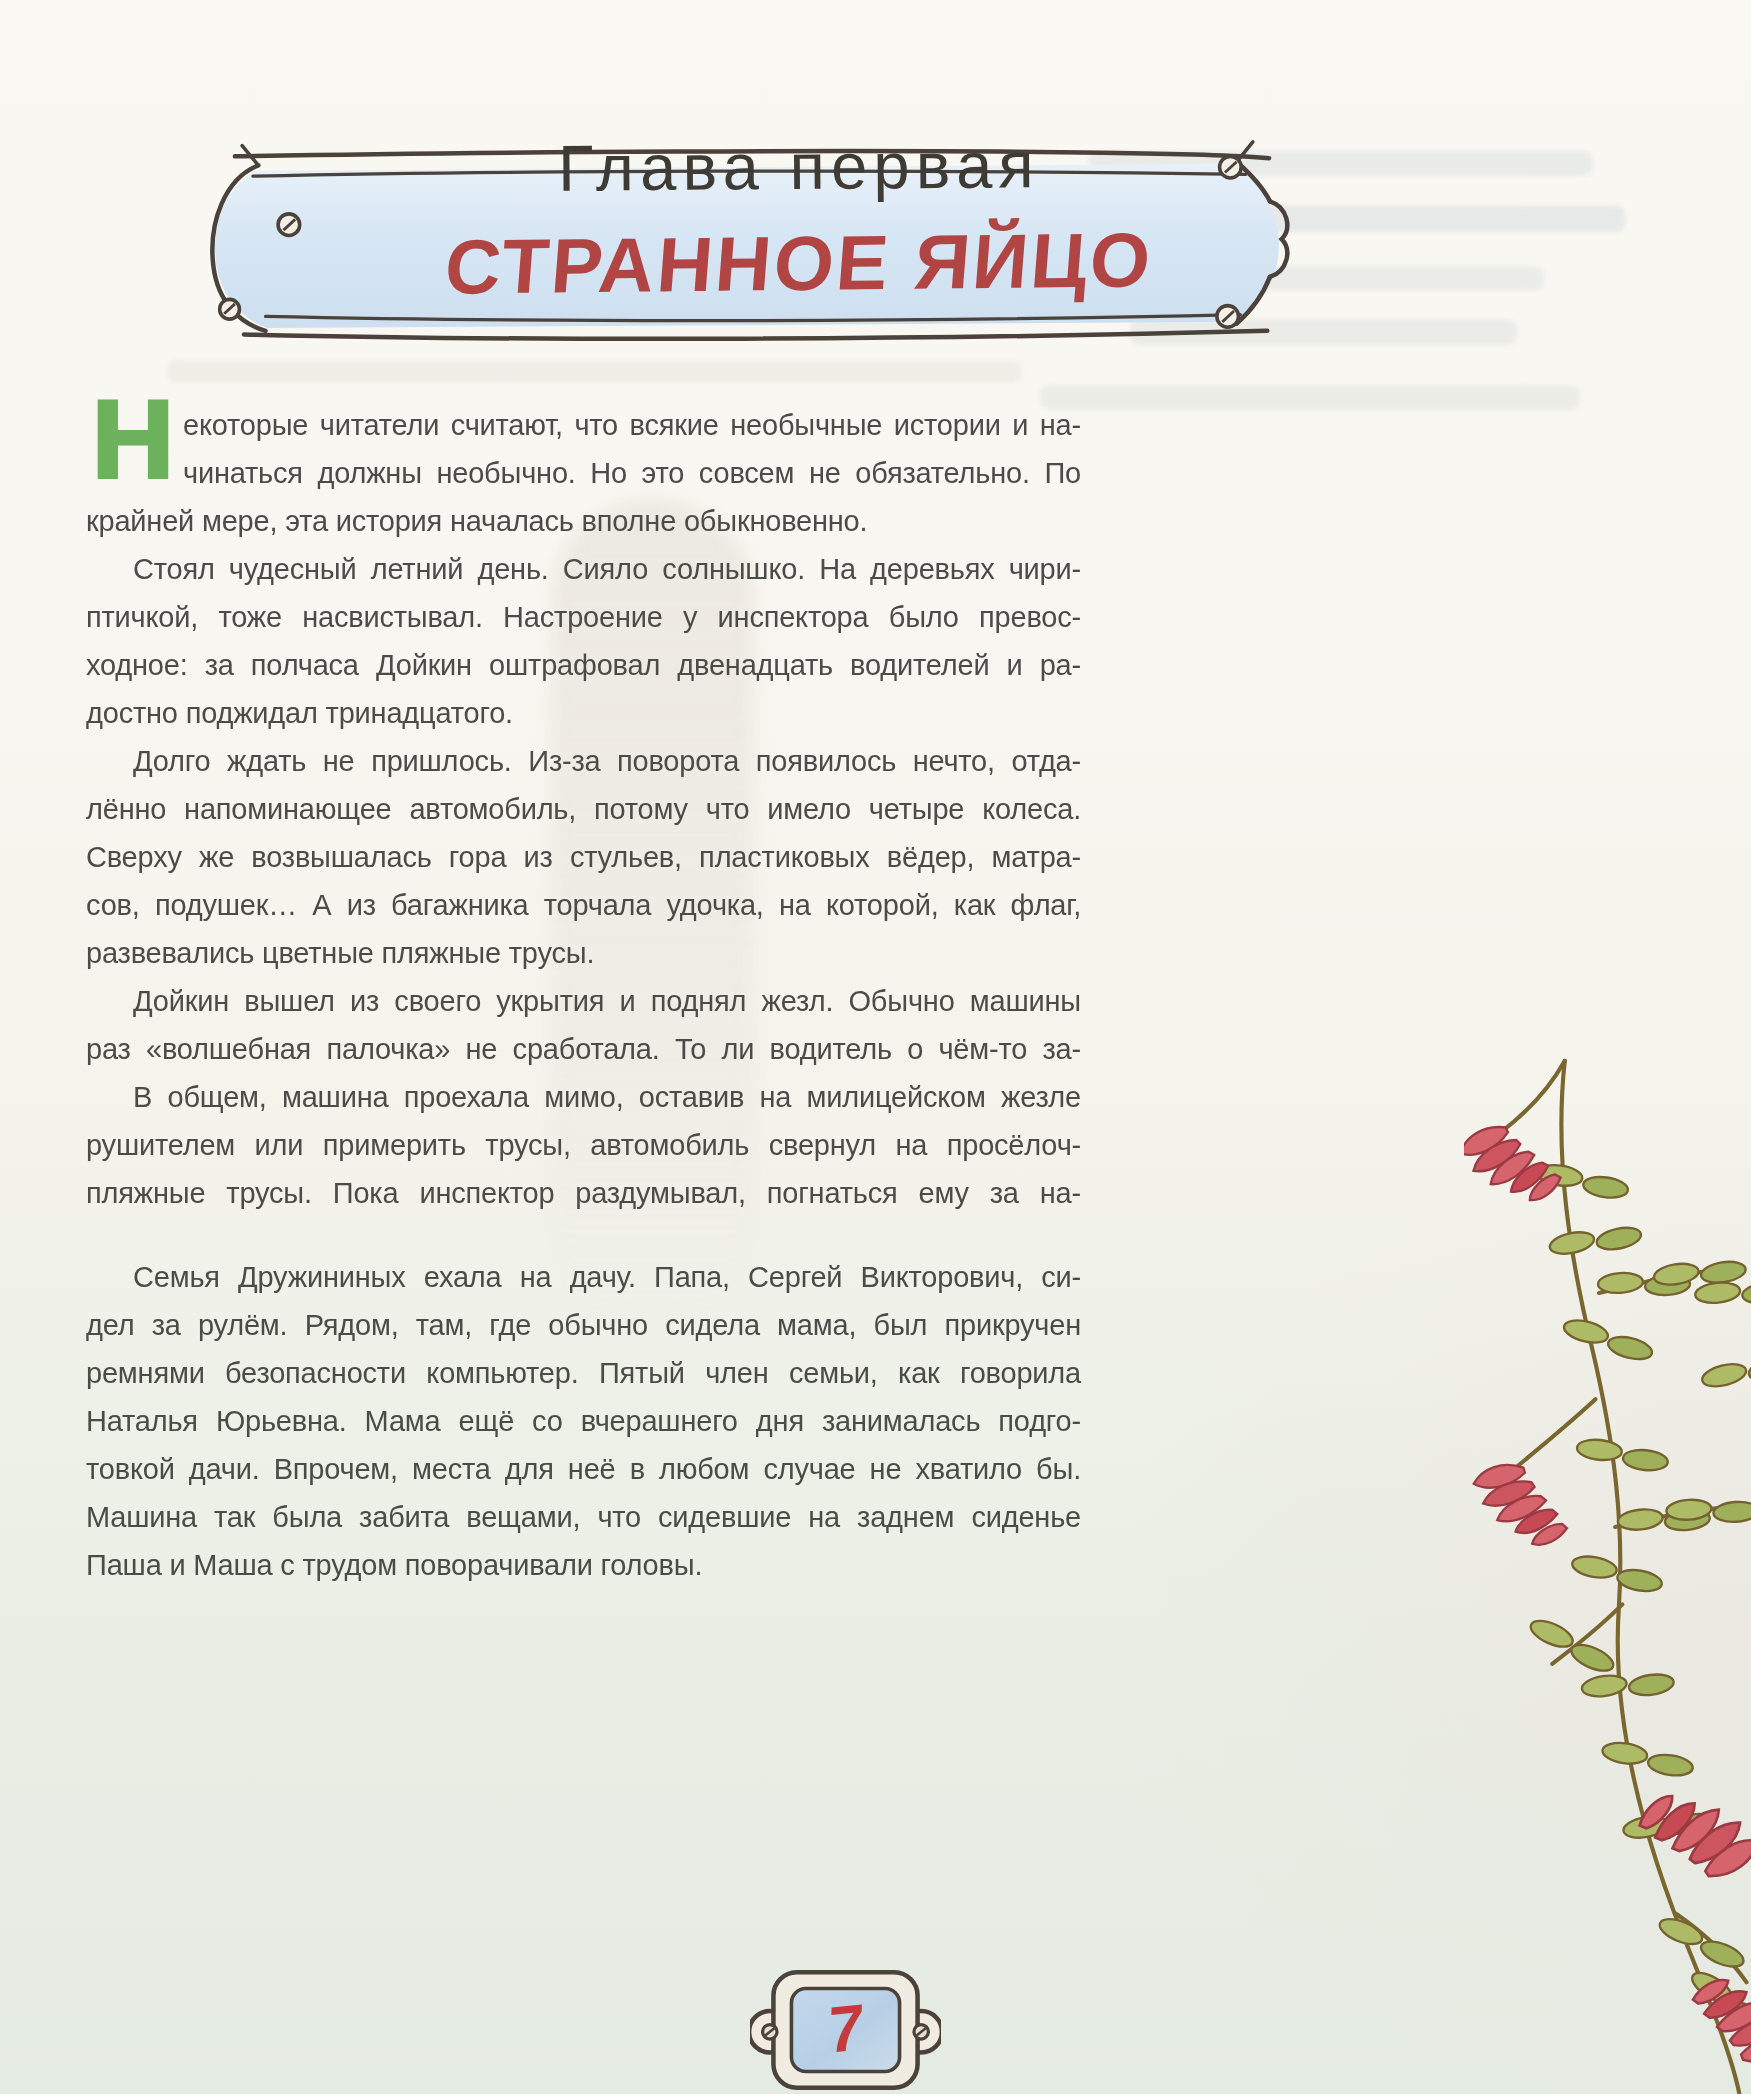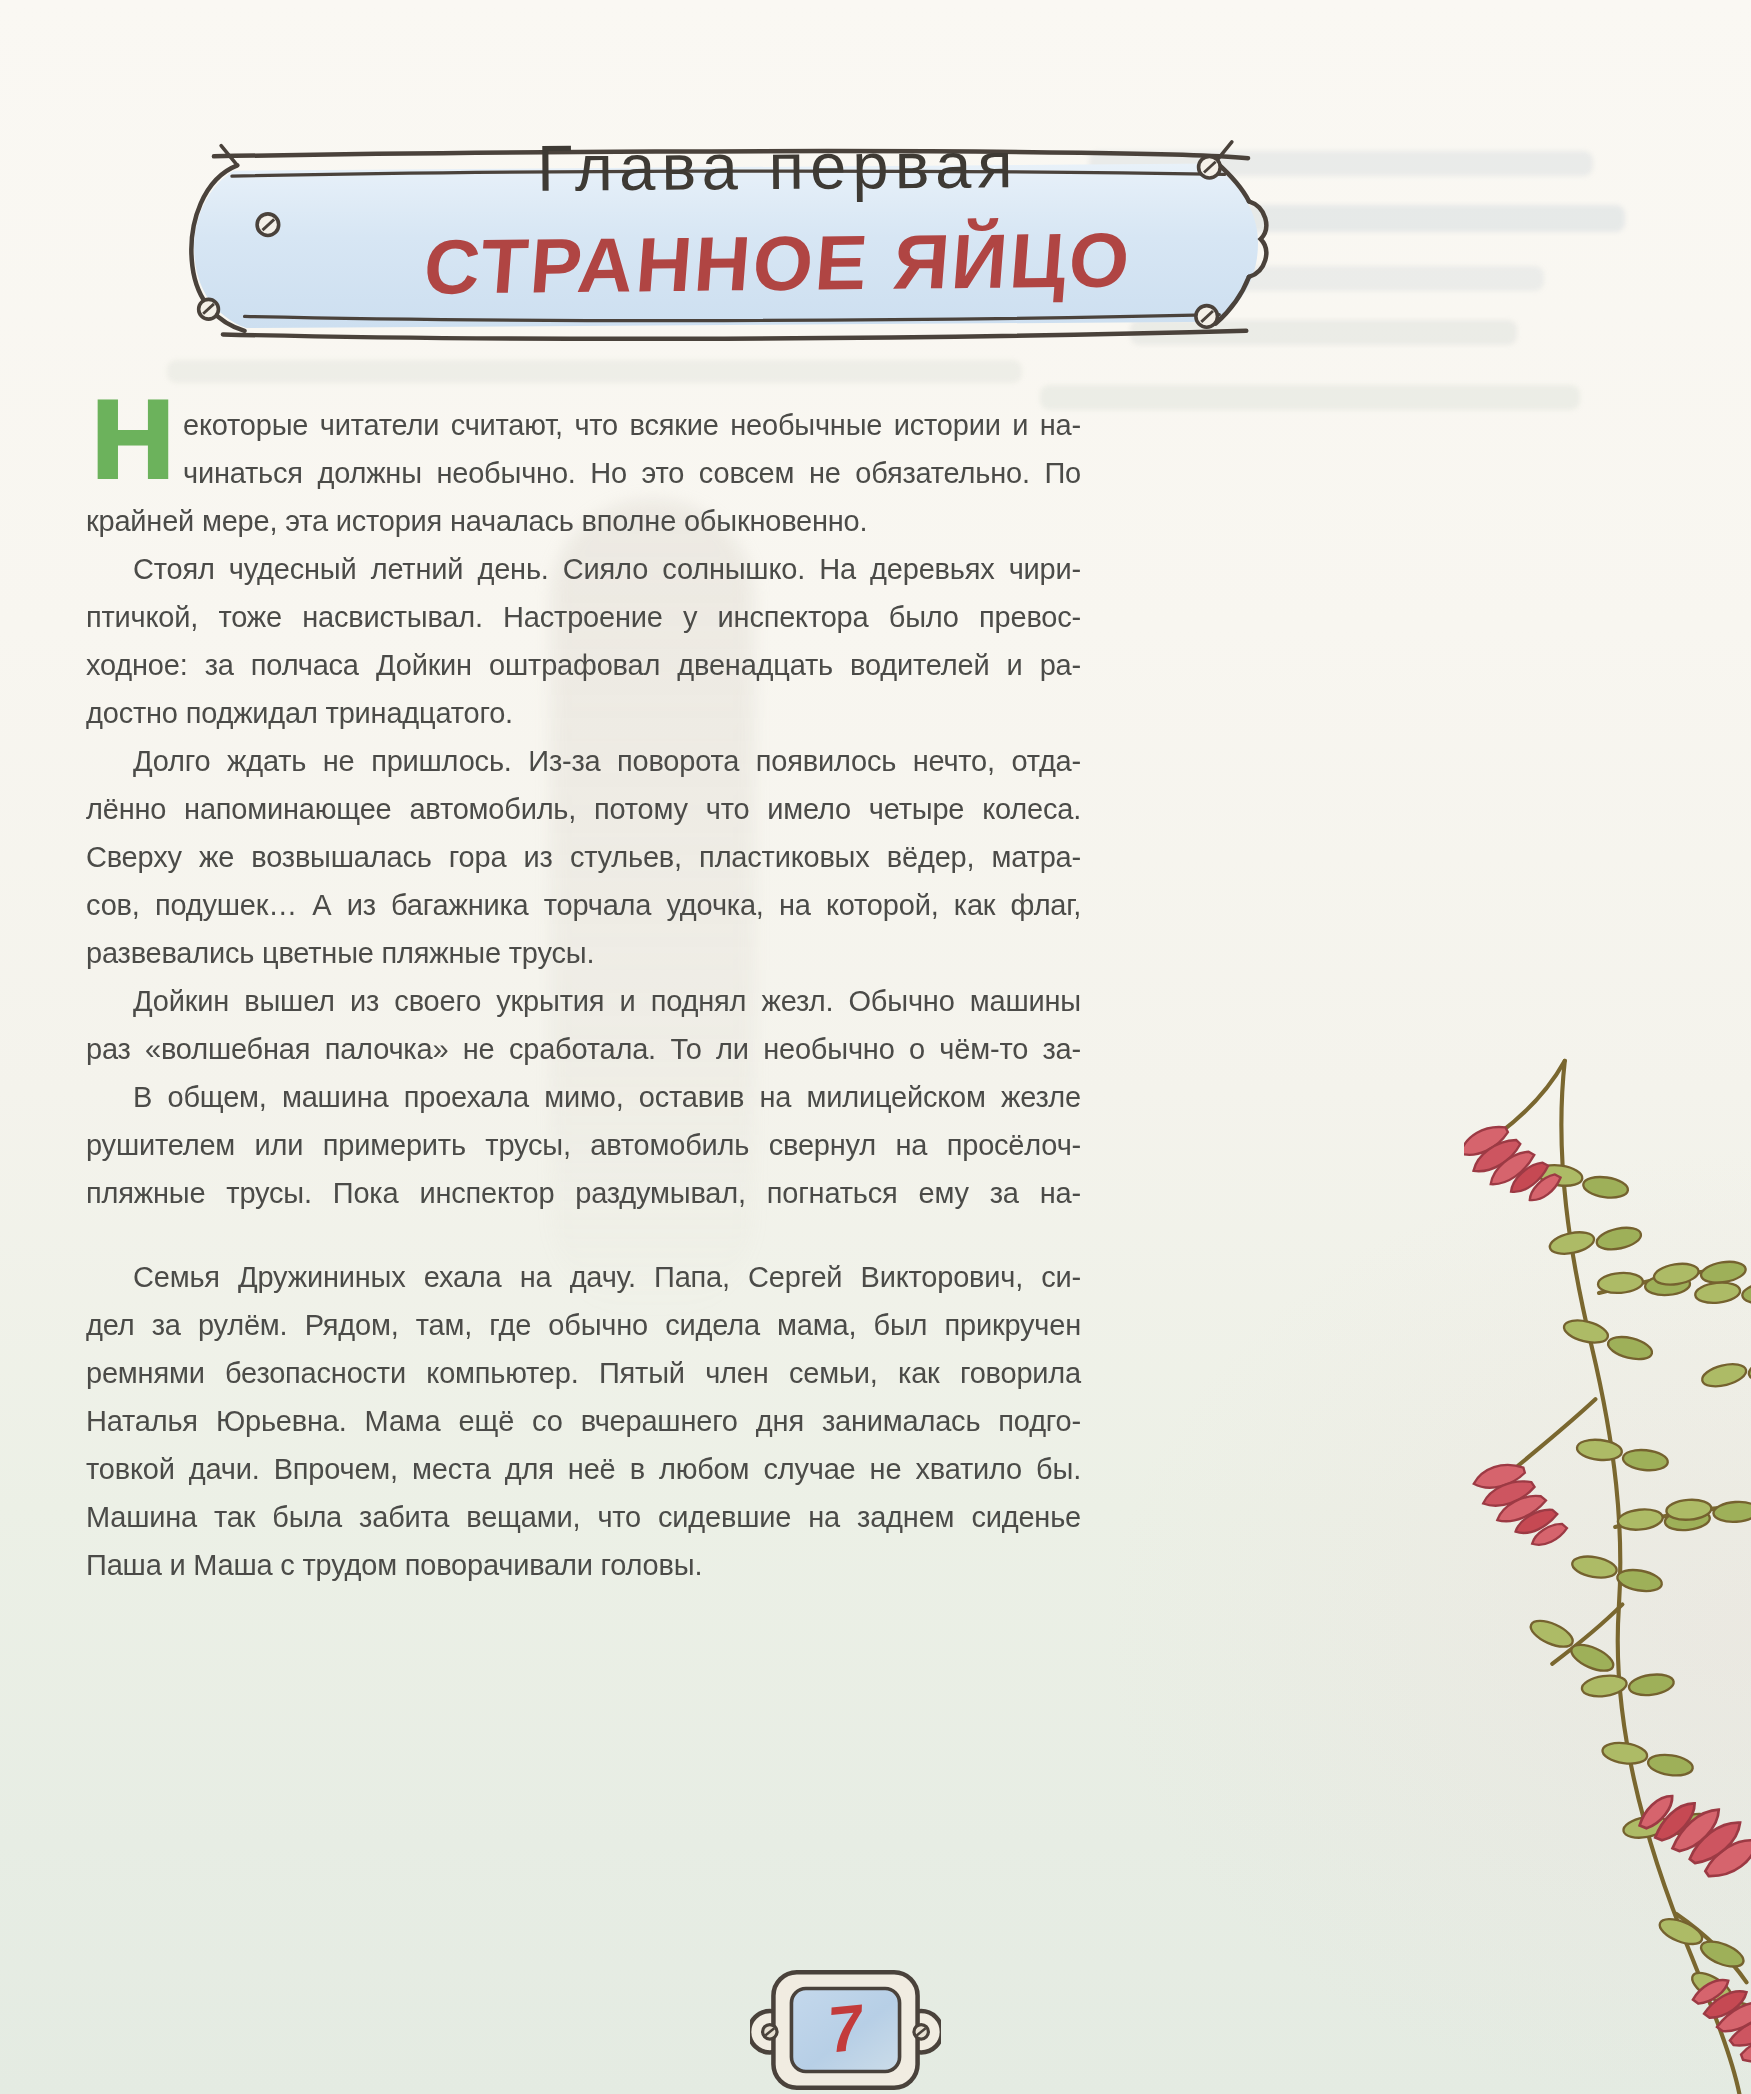--- a/index.html
+++ b/index.html
@@ -23,21 +23,21 @@
   .g5{left:1040px;top:385px;width:540px;height:25px;background:rgba(140,165,150,.11);}
   .g6{left:167px;top:360px;width:855px;height:23.4px;background:rgba(150,170,150,.10);}
   .g7{left:882px;top:275px;width:297px;height:27px;background:rgba(150,175,190,.16);}
   .gstrip{
     left:551px;top:500px;width:203px;height:819px;border-radius:99px;
     background:linear-gradient(180deg,rgba(190,183,170,.20),rgba(195,188,176,.10) 70%,rgba(195,188,176,0));
     filter:blur(8px);
   }
 
   
-  .plaque{position:absolute;left:181px;top:124px;width:1091px;height:232px;}
+  .plaque{position:absolute;left:202px;top:124px;width:1091px;height:232px;}
   .plaque svg{position:absolute;inset:0;width:100%;height:100%;}
   .chapter-label{
     position:absolute;left:104px;top:5.4px;width:986px;text-align:center;
     font-size:65px;letter-spacing:6.3px;color:#3e3a34;transform:rotate(-0.4deg);
     font-weight:500;
   }
   .chapter-title{
     position:absolute;left:104px;top:95px;width:986px;text-align:center;
     font-size:77px;font-weight:bold;letter-spacing:2.7px;color:#b04543;
     transform:skewX(-5deg) rotate(-0.6deg);
@@ -144,21 +144,21 @@
     <div class="para">
       <div class="tline first">Долго ждать не пришлось. Из-за поворота появилось нечто, отда-</div>
       <div class="tline">лённо напоминающее автомобиль, потому что имело четыре колеса.</div>
       <div class="tline">Сверху же возвышалась гора из стульев, пластиковых вёдер, матра-</div>
       <div class="tline">сов, подушек… А из багажника торчала удочка, на которой, как флаг,</div>
       <div class="tline last">развевались цветные пляжные трусы.</div>
     </div>
 
     <div class="para">
       <div class="tline first">Дойкин вышел из своего укрытия и поднял жезл. Обычно машины</div>
-      <div class="tline">раз «волшебная палочка» не сработала. То ли необычно о чём-то за-</div>
+      <div class="tline">раз «волшебная палочка» не сработала. То ли водитель о чём-то за-</div>
     </div>
 
     <div class="para">
       <div class="tline first">В общем, машина проехала мимо, оставив на милицейском жезле</div>
       <div class="tline">рушителем или примерить трусы, автомобиль свернул на просёлоч-</div>
       <div class="tline">пляжные трусы. Пока инспектор раздумывал, погнаться ему за на-</div>
     </div>
 
     <div class="para gap">
       <div class="tline first">Семья Дружининых ехала на дачу. Папа, Сергей Викторович, си-</div>

